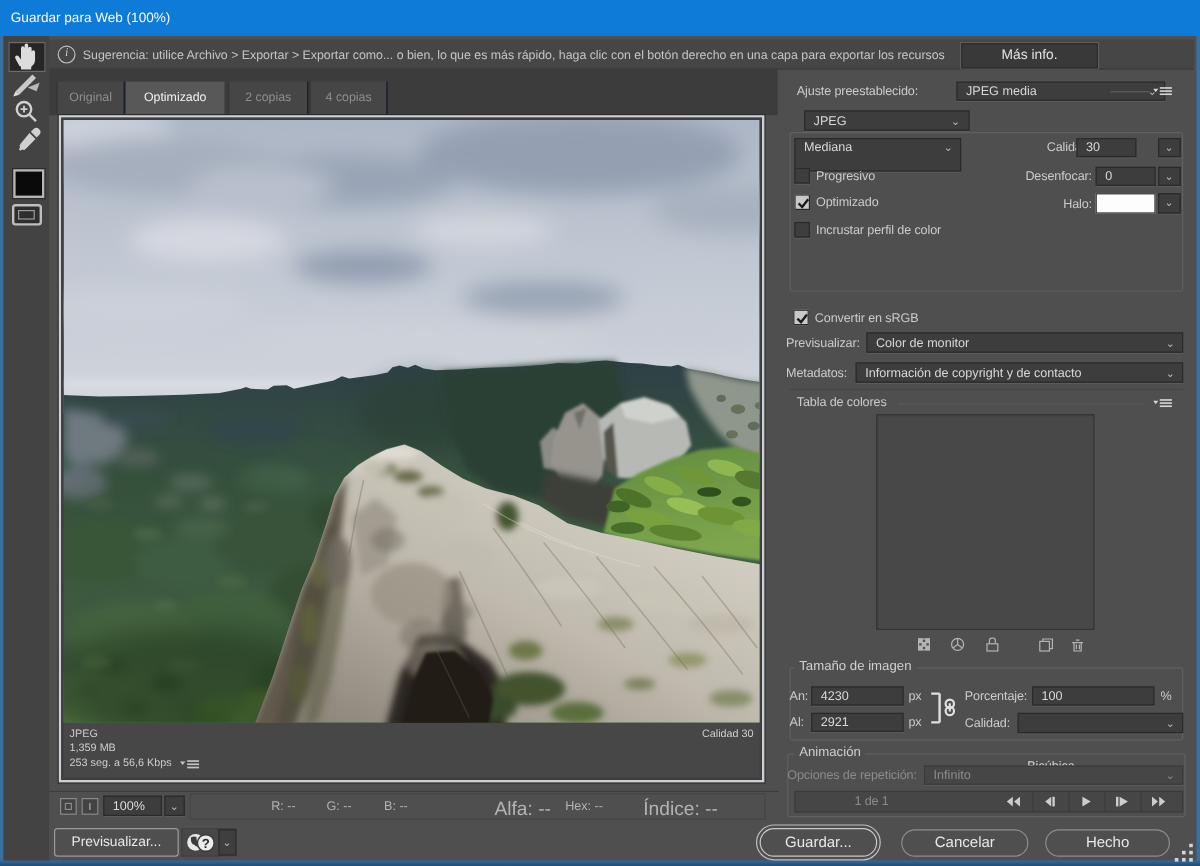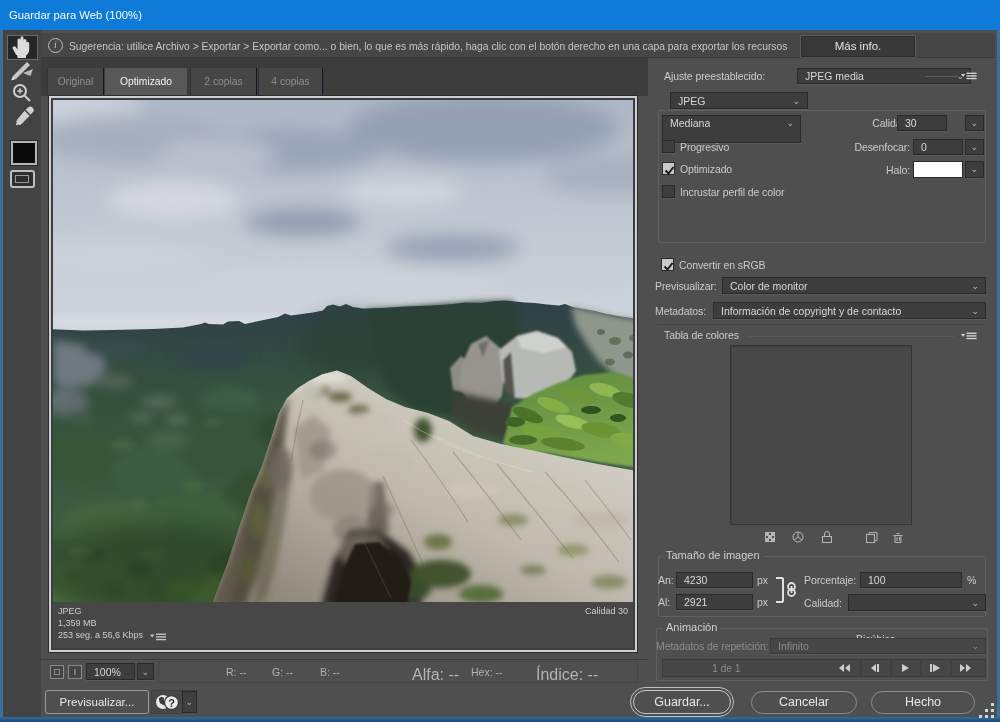--- a/index.html
+++ b/index.html
@@ -417,21 +417,21 @@
       <span class="t">100</span>
     </div>
   <div class="abs rlbl" style="left:967px;top:574px;">%</div>
   <div class="abs rlbl" style="left:804px;top:597px;">Calidad:</div>
   <div class="abs dd" style="left:848px;top:594px;width:138px;height:17px;">
       <span class="t" style="top:2px;margin-top:36px;">Bicúbica</span>
       <span class="chev" style="right:6px;top:3px;">⌄</span>
     </div>
   <div class="abs grp" style="left:656px;top:628px;width:332px;height:53px;"></div>
   <div class="abs legend" style="left:662px;top:621px;">Animación</div>
-  <div class="abs rlbl dis" style="left:656px;top:640px;">Metadatos de repetición:</div>
+  <div class="abs rlbl dis" style="left:656px;top:640px;">Opciones de repetición:</div>
   <div class="abs dd" style="left:770px;top:638px;width:216px;height:16px;background:#464646;border-color:#3a3a3a;">
       <span class="t dis">Infinito</span>
       <span class="chev dis" style="right:6px;top:2px;">⌄</span>
     </div>
   <div class="abs" style="left:662px;top:659px;width:324px;height:18px;background:#464646;border:1px solid #3a3a3a;"></div>
   <div class="abs rlbl dis" style="left:712px;top:662px;font-size:10.5px;">1 de 1</div>
   <svg class="abs" style="left:830px;top:660px;width:156px;height:16px;" viewBox="0 0 156 16">
     <g fill="#cdcdcd">
       <path d="M14 4 L9 8 L14 12 Z"></path>
         <path d="M20 4 L15 8 L20 12 Z"></path>

